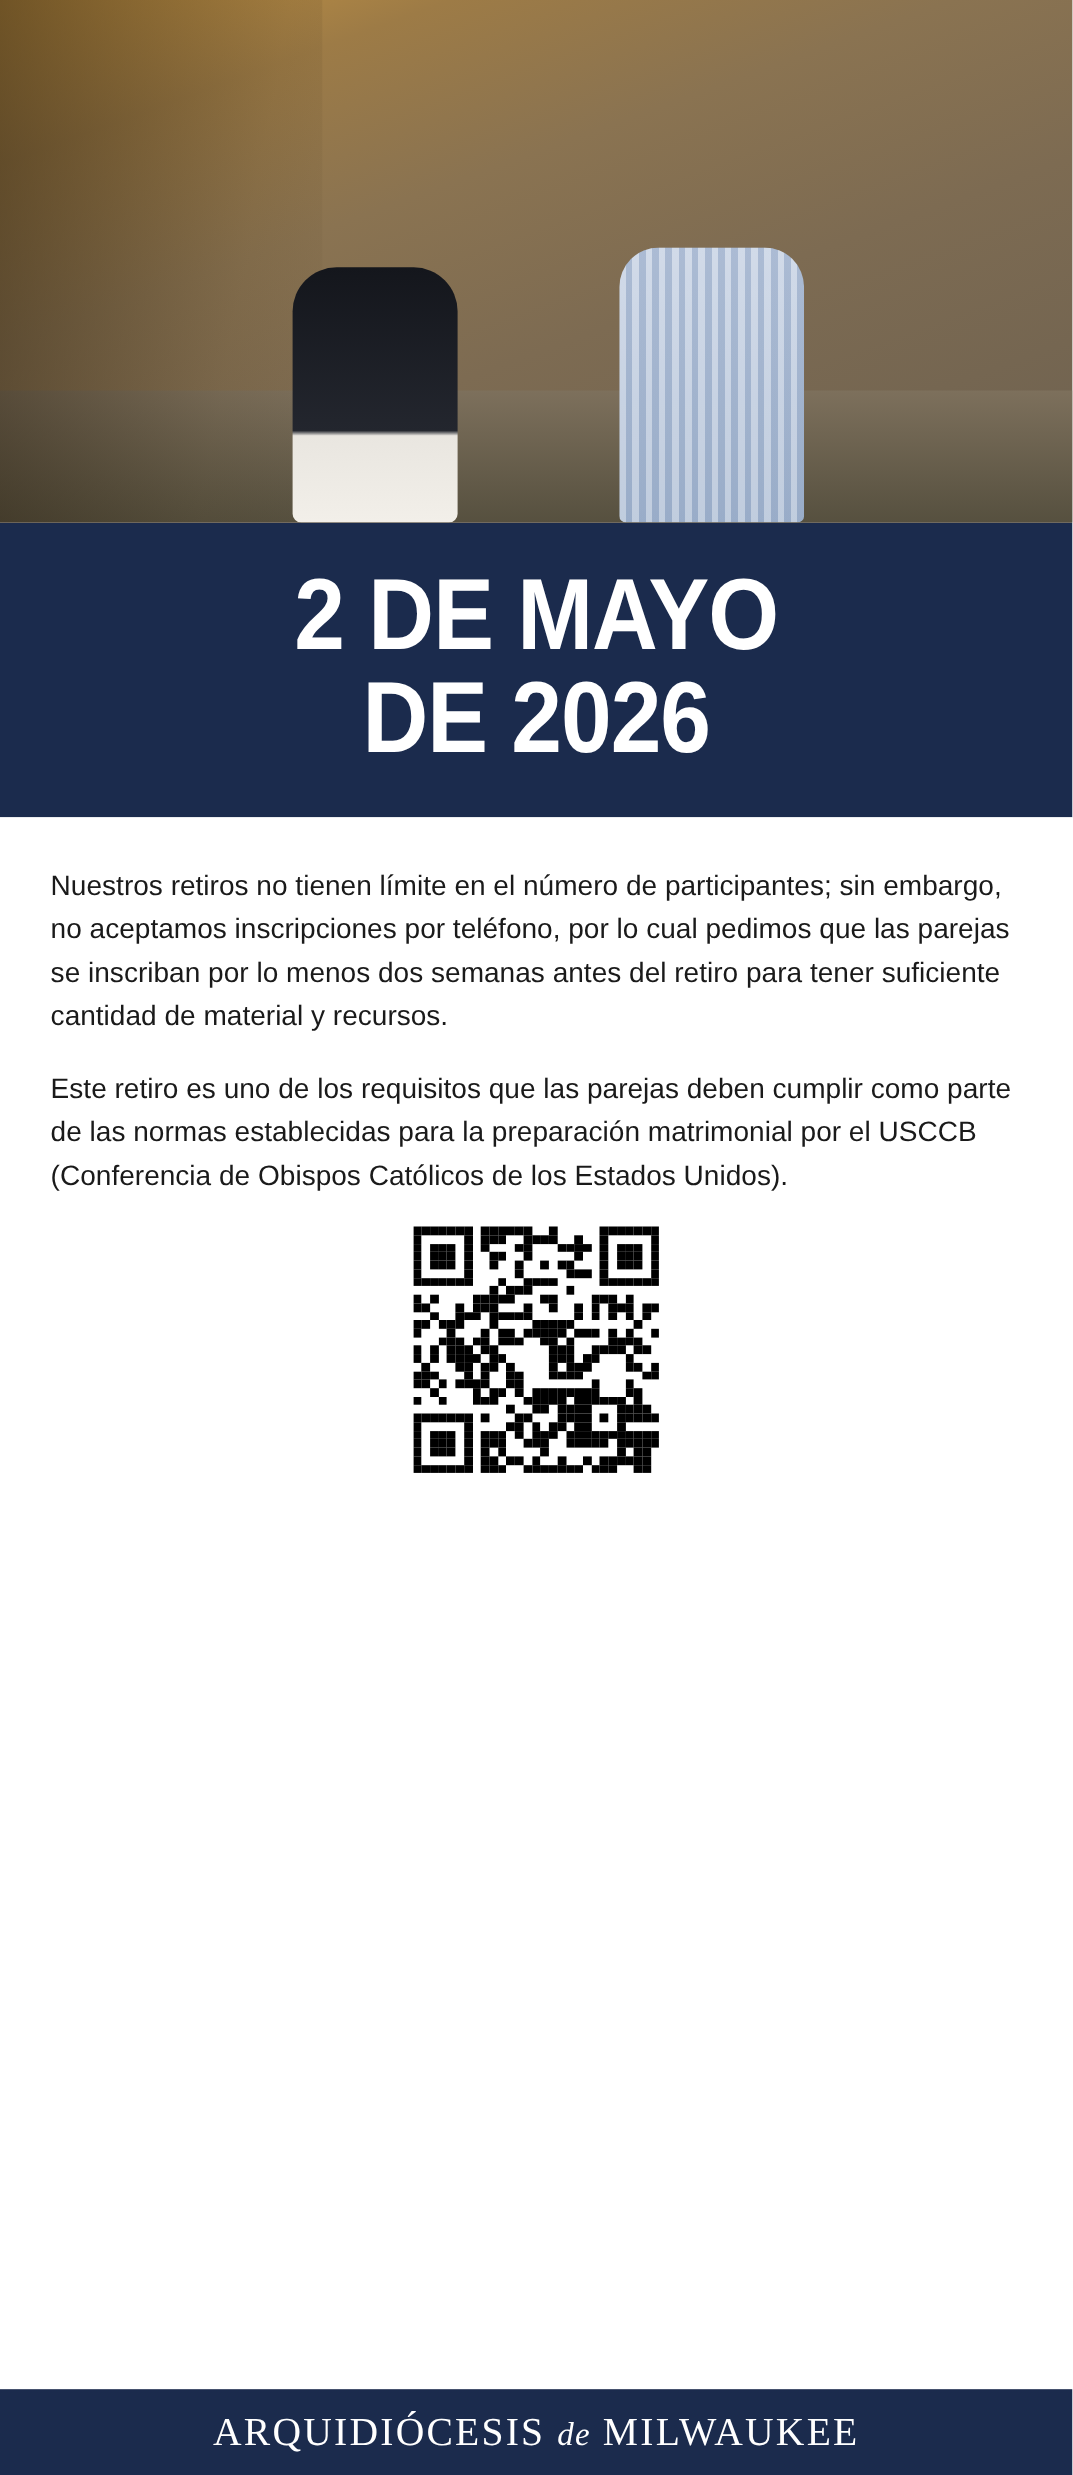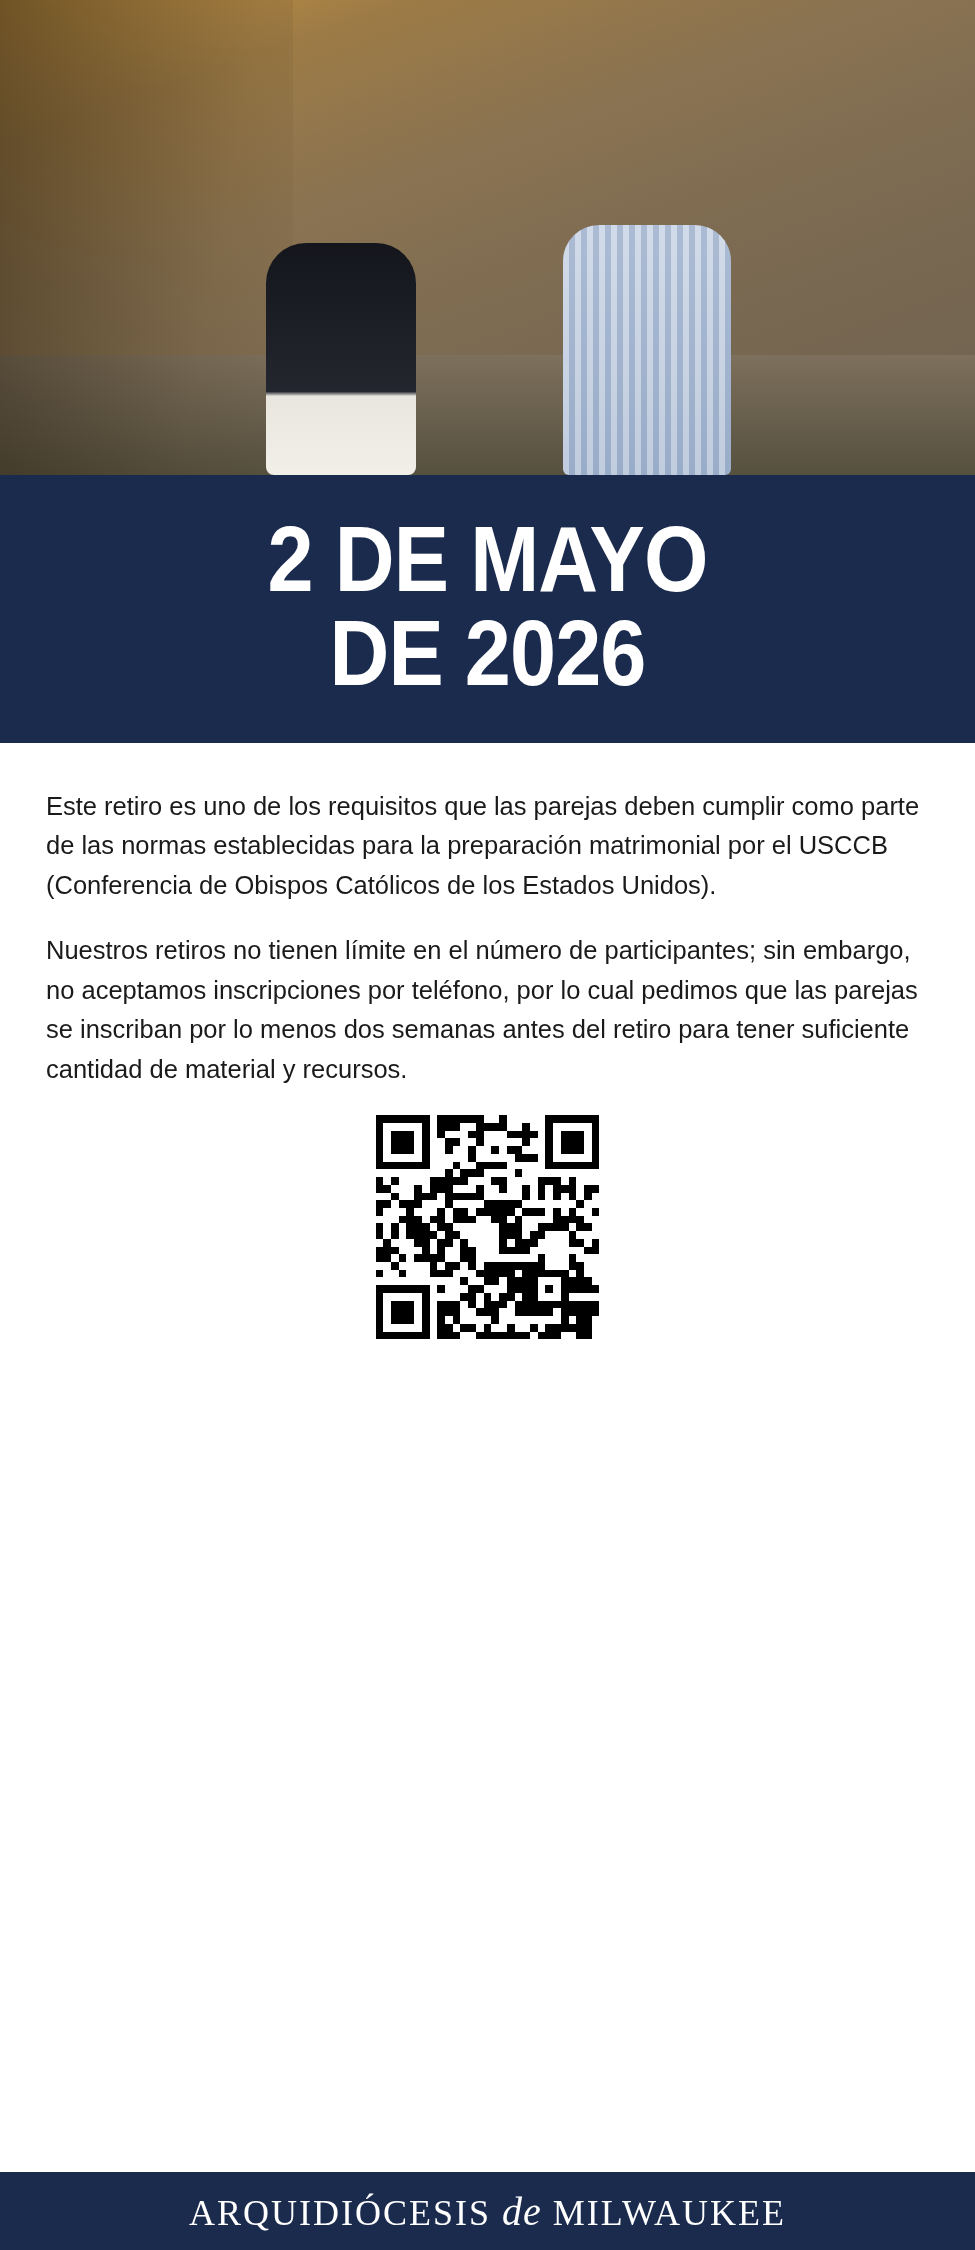--- a/index.html
+++ b/index.html
@@ -200,21 +200,21 @@
     justify-content: center;
   }
   .footer-text {
     color: #ffffff;
     font-family: "Liberation Serif", serif;
     font-size: 36px;
     letter-spacing: 2px;
   }
   .footer-text .small {
     font-style: italic;
-    font-size: 40px;
+    font-size: 30px;
     letter-spacing: 1px;
   }
 </style>
 </head>
 <body>
 
 <div class="flyer">
 
 
   <div class="photo">
@@ -233,22 +233,22 @@
       </div>
     </div>
   </div>
 
   <div class="date-block">
     <div class="date-main">2 DE MAYO</div>
     <div class="date-main">DE 2026</div>
   </div>
 
   <div class="content">
+    <p class="para">Nuestros retiros no tienen límite en el número de participantes; sin embargo, no aceptamos inscripciones por teléfono, por lo cual pedimos que las parejas se inscriban por lo menos dos semanas antes del retiro para tener suficiente cantidad de material y recursos.</p>
     <p class="para">Este retiro es uno de los requisitos que las parejas deben cumplir como parte de las normas establecidas para la preparación matrimonial por el USCCB (Conferencia de Obispos Católicos de los Estados Unidos).</p>
-    <p class="para">Nuestros retiros no tienen límite en el número de participantes; sin embargo, no aceptamos inscripciones por teléfono, por lo cual pedimos que las parejas se inscriban por lo menos dos semanas antes del retiro para tener suficiente cantidad de material y recursos.</p>
 
     <div class="qr-wrap">
       <div class="qr" id="qr">
           <i></i>
           <i></i>
           <i></i>
           <i></i>
           <i></i>
           <i></i>
           <i></i>

